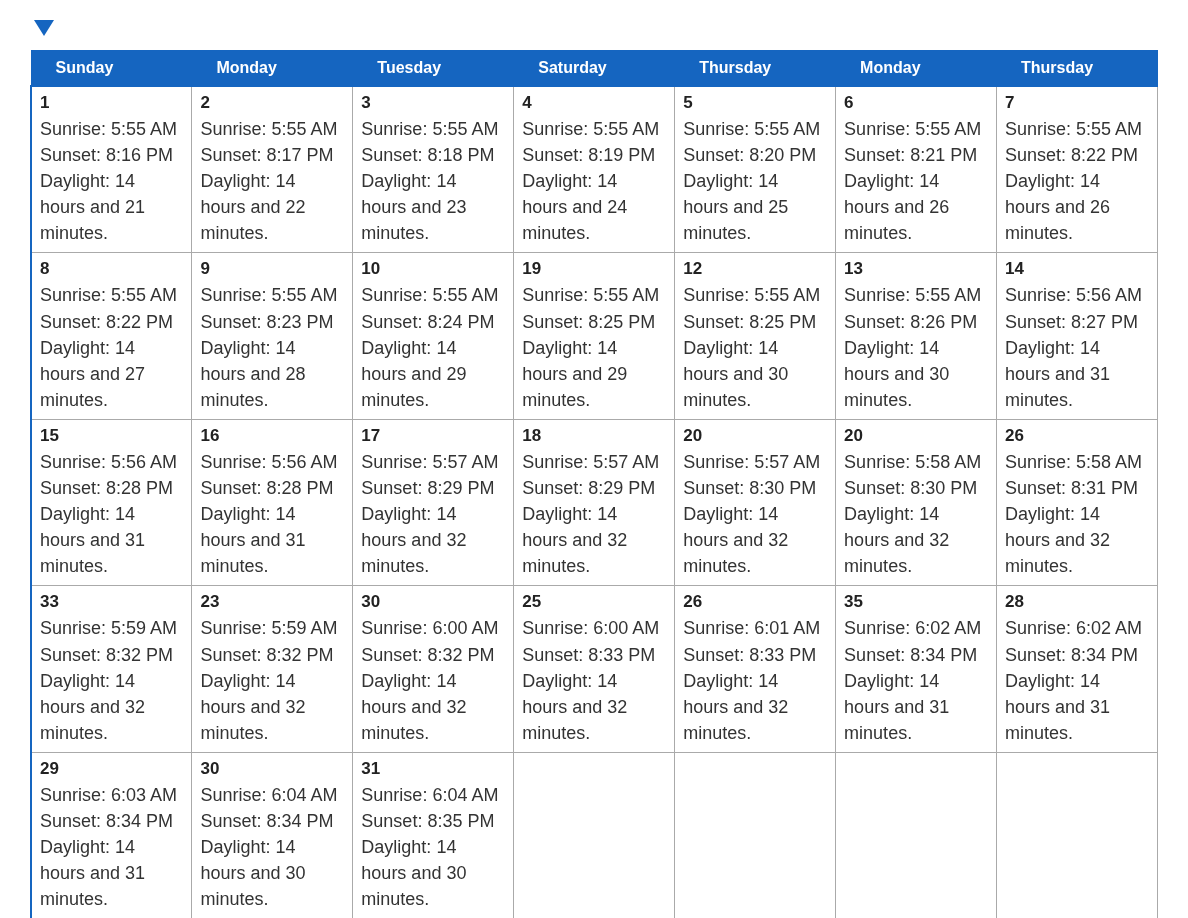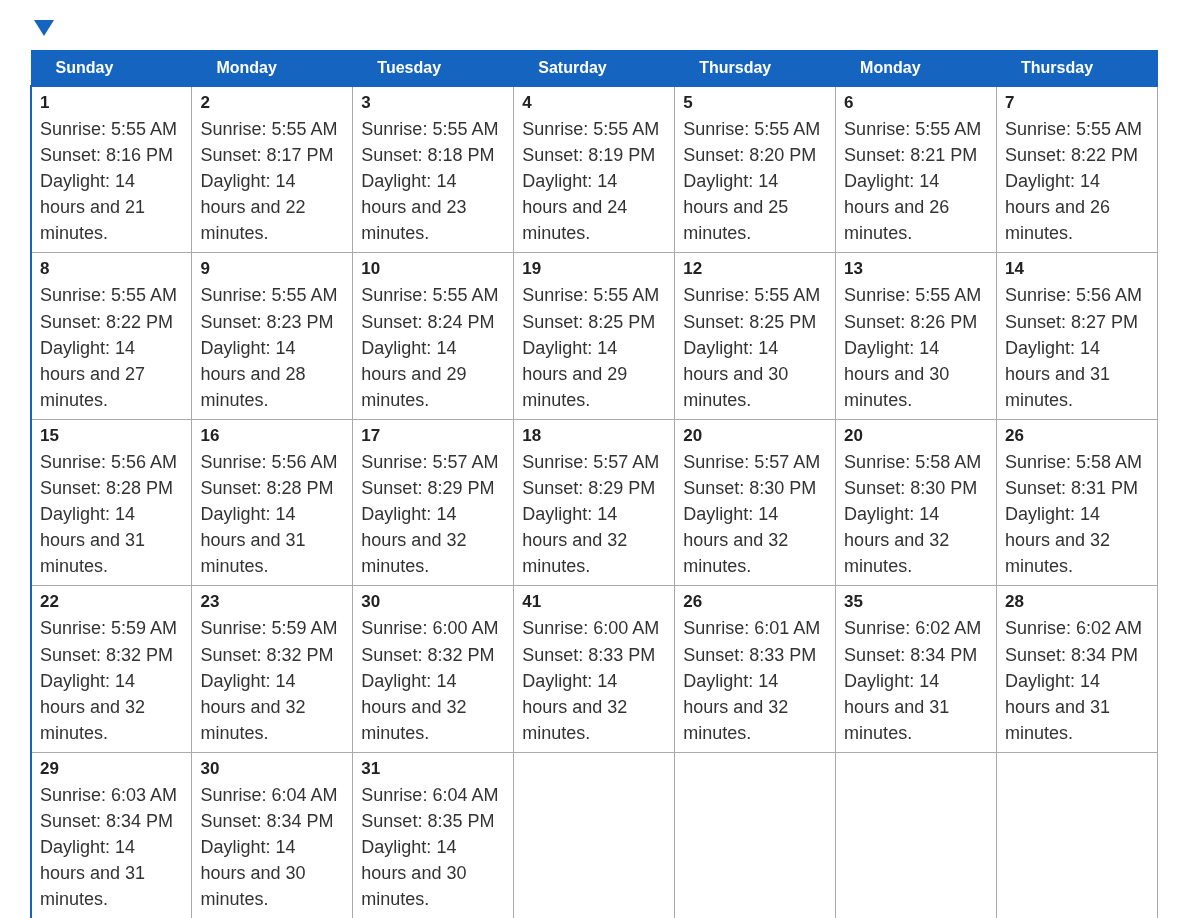--- a/index.html
+++ b/index.html
@@ -220,33 +220,33 @@
           <span class="day-number">20</span>
           <span class="day-info">Sunrise: 5:58 AM<br>Sunset: 8:30 PM<br>Daylight: 14 hours and 32 minutes.</span>
         </td>
         <td>
           <span class="day-number">26</span>
           <span class="day-info">Sunrise: 5:58 AM<br>Sunset: 8:31 PM<br>Daylight: 14 hours and 32 minutes.</span>
         </td>
       </tr>
       <tr>
         <td>
-          <span class="day-number">22</span>
+          <span class="day-number">33</span>
           <span class="day-info">Sunrise: 5:59 AM<br>Sunset: 8:32 PM<br>Daylight: 14 hours and 32 minutes.</span>
         </td>
         <td>
           <span class="day-number">23</span>
           <span class="day-info">Sunrise: 5:59 AM<br>Sunset: 8:32 PM<br>Daylight: 14 hours and 32 minutes.</span>
         </td>
         <td>
           <span class="day-number">30</span>
           <span class="day-info">Sunrise: 6:00 AM<br>Sunset: 8:32 PM<br>Daylight: 14 hours and 32 minutes.</span>
         </td>
         <td>
-          <span class="day-number">41</span>
+          <span class="day-number">25</span>
           <span class="day-info">Sunrise: 6:00 AM<br>Sunset: 8:33 PM<br>Daylight: 14 hours and 32 minutes.</span>
         </td>
         <td>
           <span class="day-number">26</span>
           <span class="day-info">Sunrise: 6:01 AM<br>Sunset: 8:33 PM<br>Daylight: 14 hours and 32 minutes.</span>
         </td>
         <td>
           <span class="day-number">35</span>
           <span class="day-info">Sunrise: 6:02 AM<br>Sunset: 8:34 PM<br>Daylight: 14 hours and 31 minutes.</span>
         </td>

